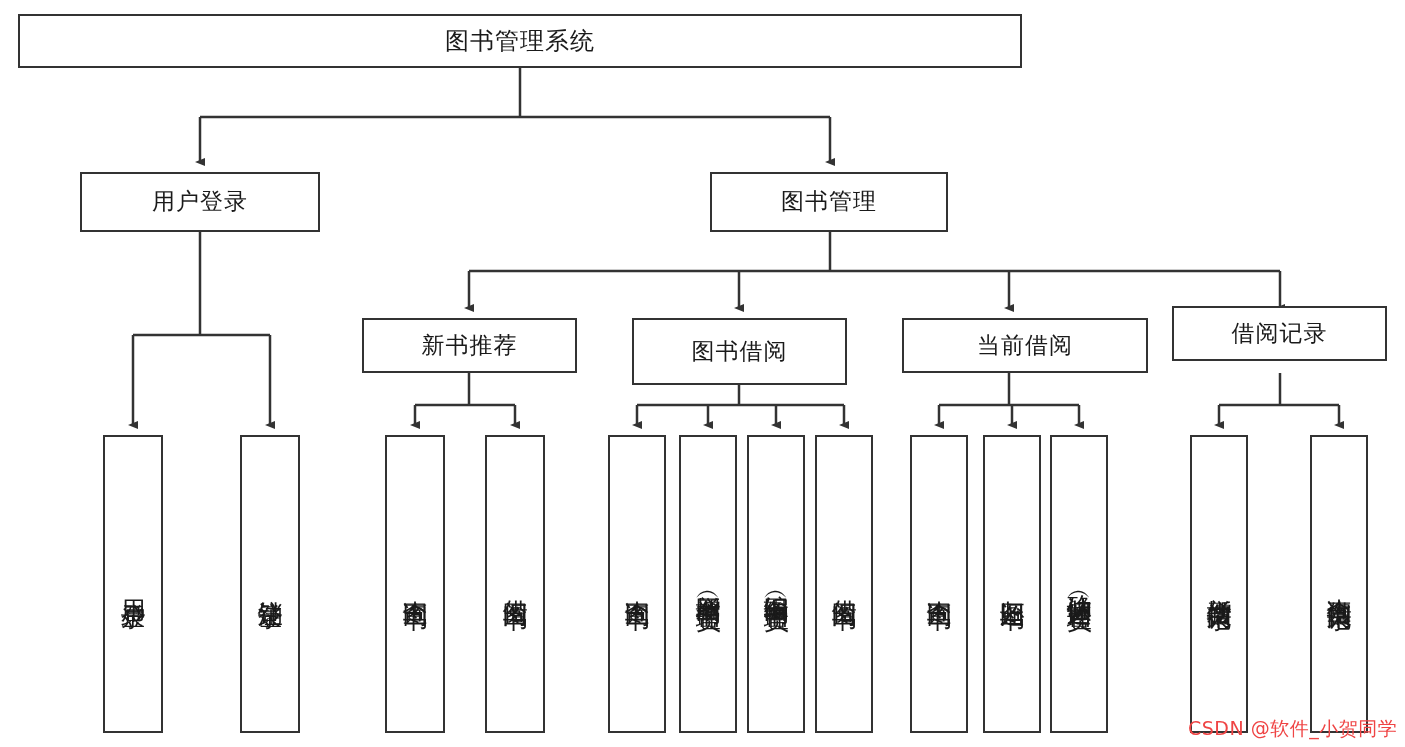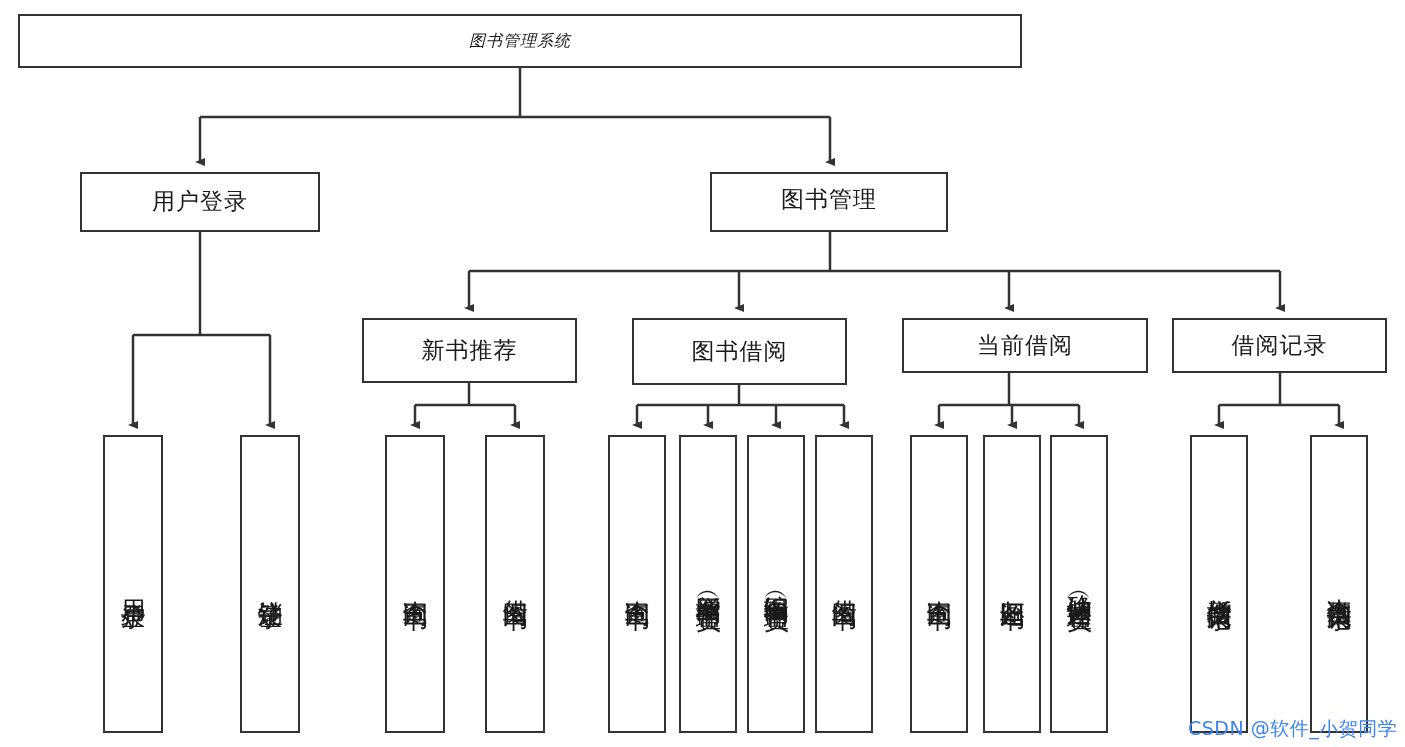--- a/index.html
+++ b/index.html
@@ -35,22 +35,21 @@
     align-items: center;
     justify-content: center;
     color: #1a1a1a;
   }
   .node.horizontal {
     font-size: 23px;
     letter-spacing: 1px;
     line-height: 1.2;
   }
   .node.root {
-    font-size: 16px;
-    font-style: italic;
+    font-size: 24px;
   }
   .node.leaf {
     border-width: 2.5px;
   }
   .vlabel {
     writing-mode: vertical-rl;
     text-orientation: upright;
     font-size: 25px;
     line-height: 1.18;
     letter-spacing: 2px;
@@ -122,34 +121,34 @@
     </g>
   </svg>
 
   <div class="node root horizontal" id="n-root" style="left: 18px; top: 14px; width: 1004px; height: 54px;">
     <span>图书管理系统</span>
   </div>
 
   <div class="node horizontal" id="n-l2-0" style="left: 80px; top: 172px; width: 240px; height: 60px;">
     <span>用户登录</span>
   </div>
-  <div class="node horizontal" id="n-l2-1" style="left: 710px; top: 172px; width: 238px; height: 60px; font-family: Liberation Mono, monospace;">
+  <div class="node horizontal" id="n-l2-1" style="left: 710px; top: 172px; width: 238px; height: 60px;">
     <span>图书管理</span>
   </div>
 
-  <div class="node horizontal" id="n-l3-0" style="left: 362px; top: 318px; width: 215px; height: 65px;">
+  <div class="node horizontal" id="n-l3-0" style="left: 362px; top: 318px; width: 215px; height: 55px;">
     <span>新书推荐</span>
   </div>
   <div class="node horizontal" id="n-l3-1" style="left: 632px; top: 318px; width: 215px; height: 67px;">
     <span>图书借阅</span>
   </div>
   <div class="node horizontal" id="n-l3-2" style="left: 902px; top: 318px; width: 246px; height: 55px;">
     <span>当前借阅</span>
   </div>
-  <div class="node horizontal" id="n-l3-3" style="left: 1172px; top: 318px; width: 215px; height: 55px;">
+  <div class="node horizontal" id="n-l3-3" style="left: 1172px; top: 306px; width: 215px; height: 55px;">
     <span>借阅记录</span>
   </div>
 
   <div class="node leaf" id="n-leaf-0" style="left: 103px; top: 435px; width: 60px; height: 298px;">
     <span class="vlabel">用户登录</span>
   </div>
   <div class="node leaf" id="n-leaf-1" style="left: 240px; top: 435px; width: 60px; height: 298px;">
     <span class="vlabel">注销登录</span>
   </div>
   <div class="node leaf" id="n-leaf-2" style="left: 385px; top: 435px; width: 60px; height: 298px;">
@@ -179,15 +178,15 @@
   <div class="node leaf" id="n-leaf-10" style="left: 1050px; top: 435px; width: 58px; height: 298px;">
     <span class="vlabel">确认归还（管理员）</span>
   </div>
   <div class="node leaf" id="n-leaf-11" style="left: 1190px; top: 435px; width: 58px; height: 298px;">
     <span class="vlabel">新增借阅记录</span>
   </div>
   <div class="node leaf" id="n-leaf-12" style="left: 1310px; top: 435px; width: 58px; height: 298px;">
     <span class="vlabel">查询借阅记录</span>
   </div>
 
-  <div class="watermark" style="left: 1188px; top: 716px; color: #3b82f6;">CSDN @软件_小贺同学</div>
+  <div class="watermark" style="left: 1188px; top: 716px; color: #ef4444;">CSDN @软件_小贺同学</div>
 
 </div>
 
 </body></html>

